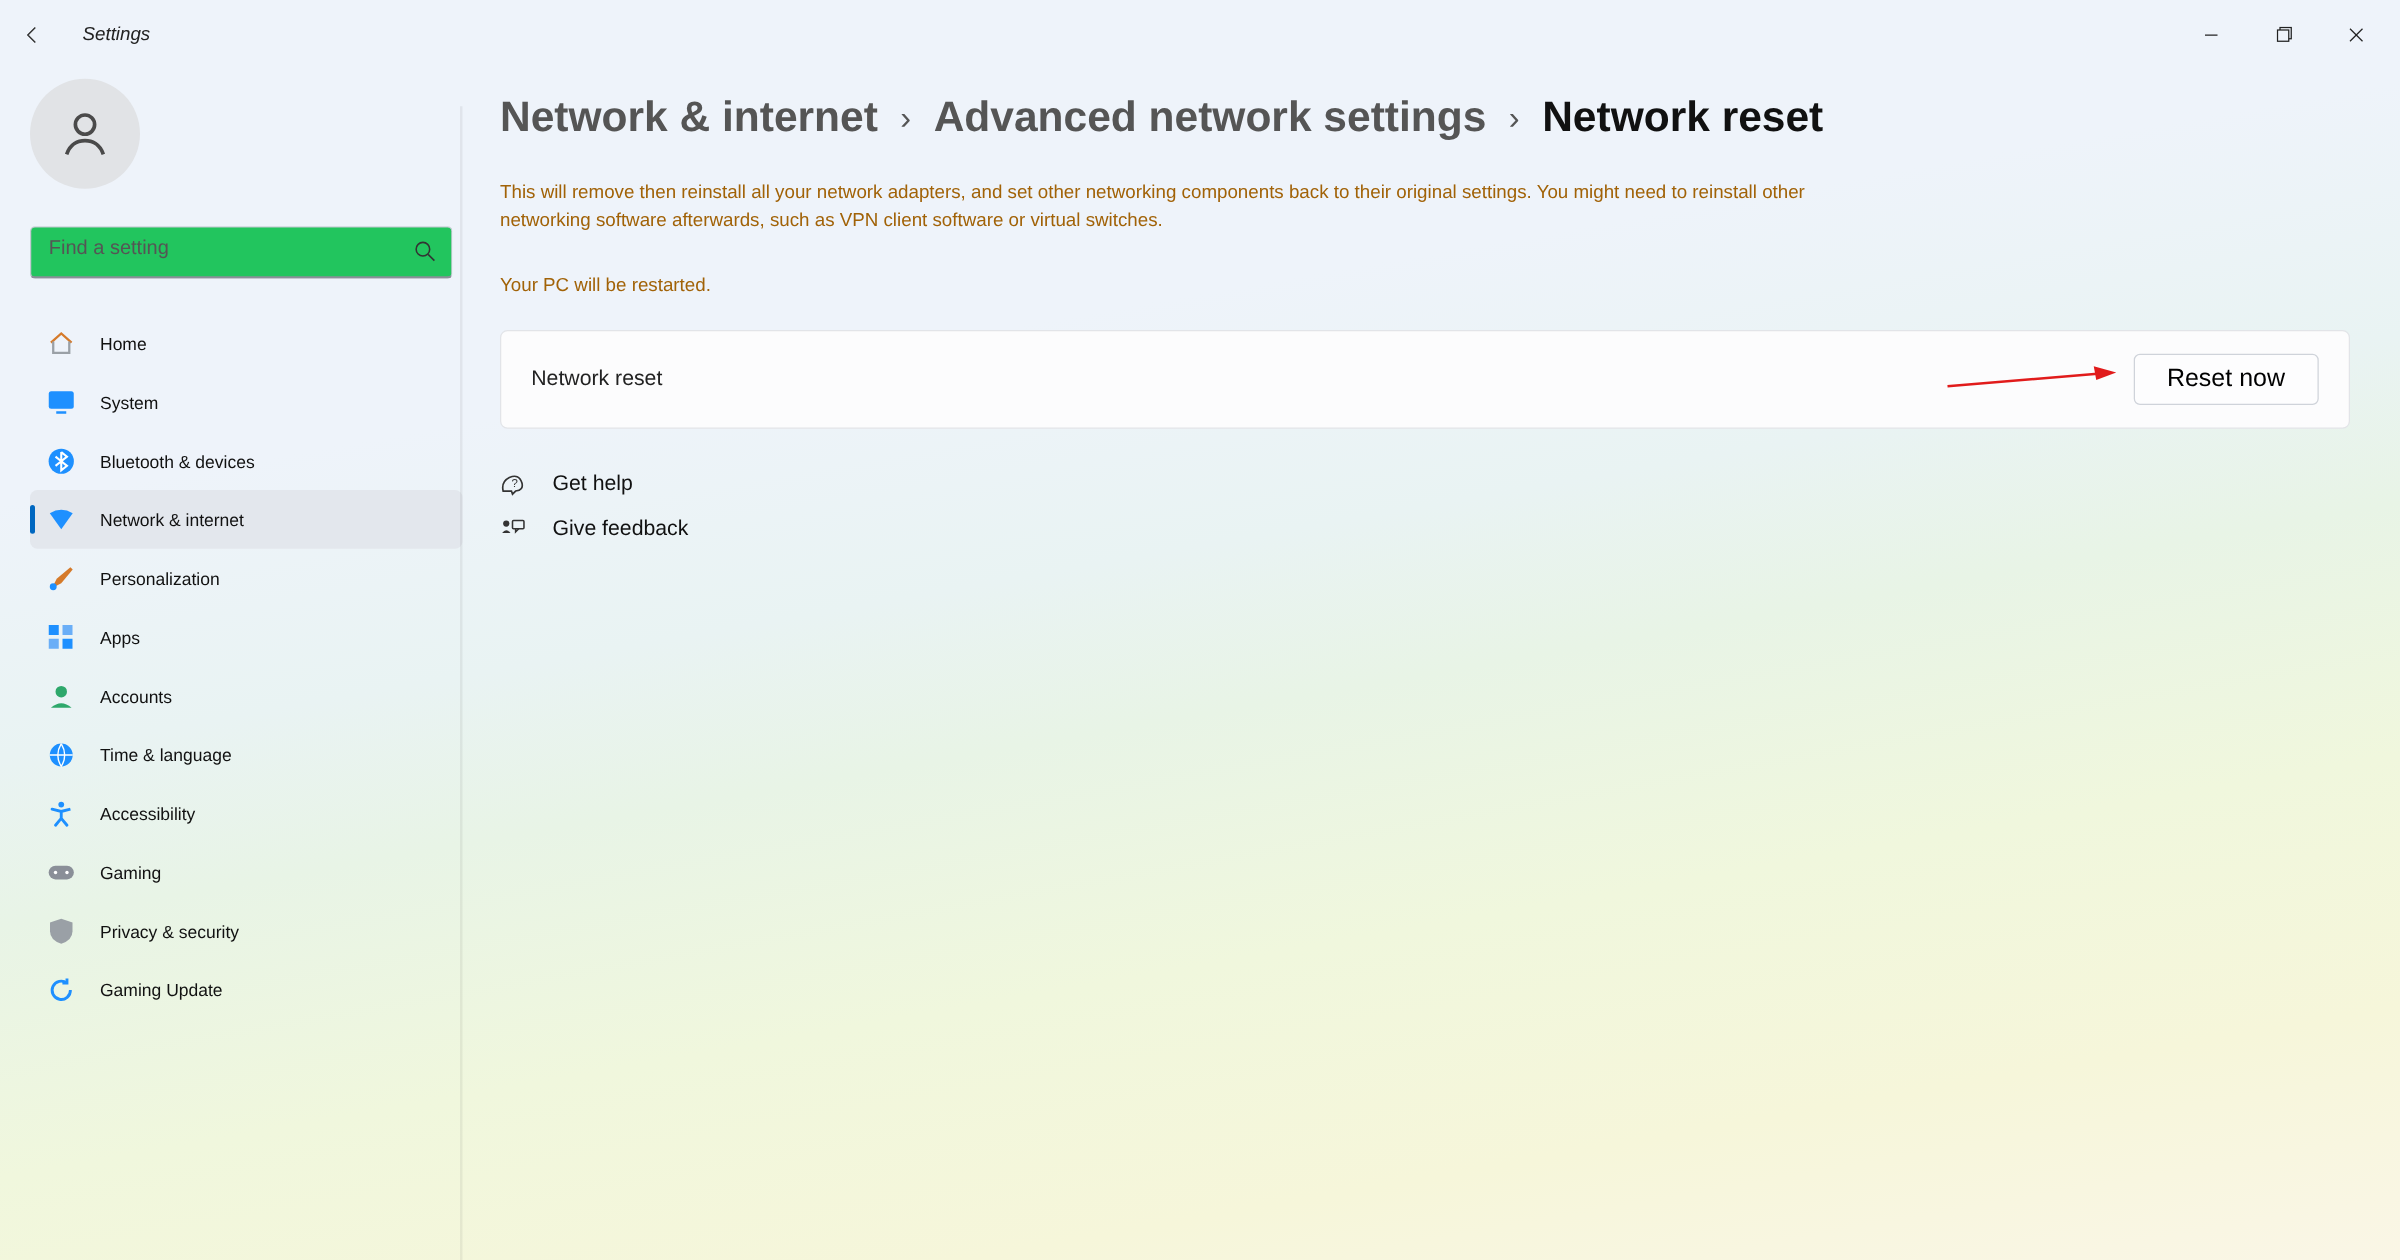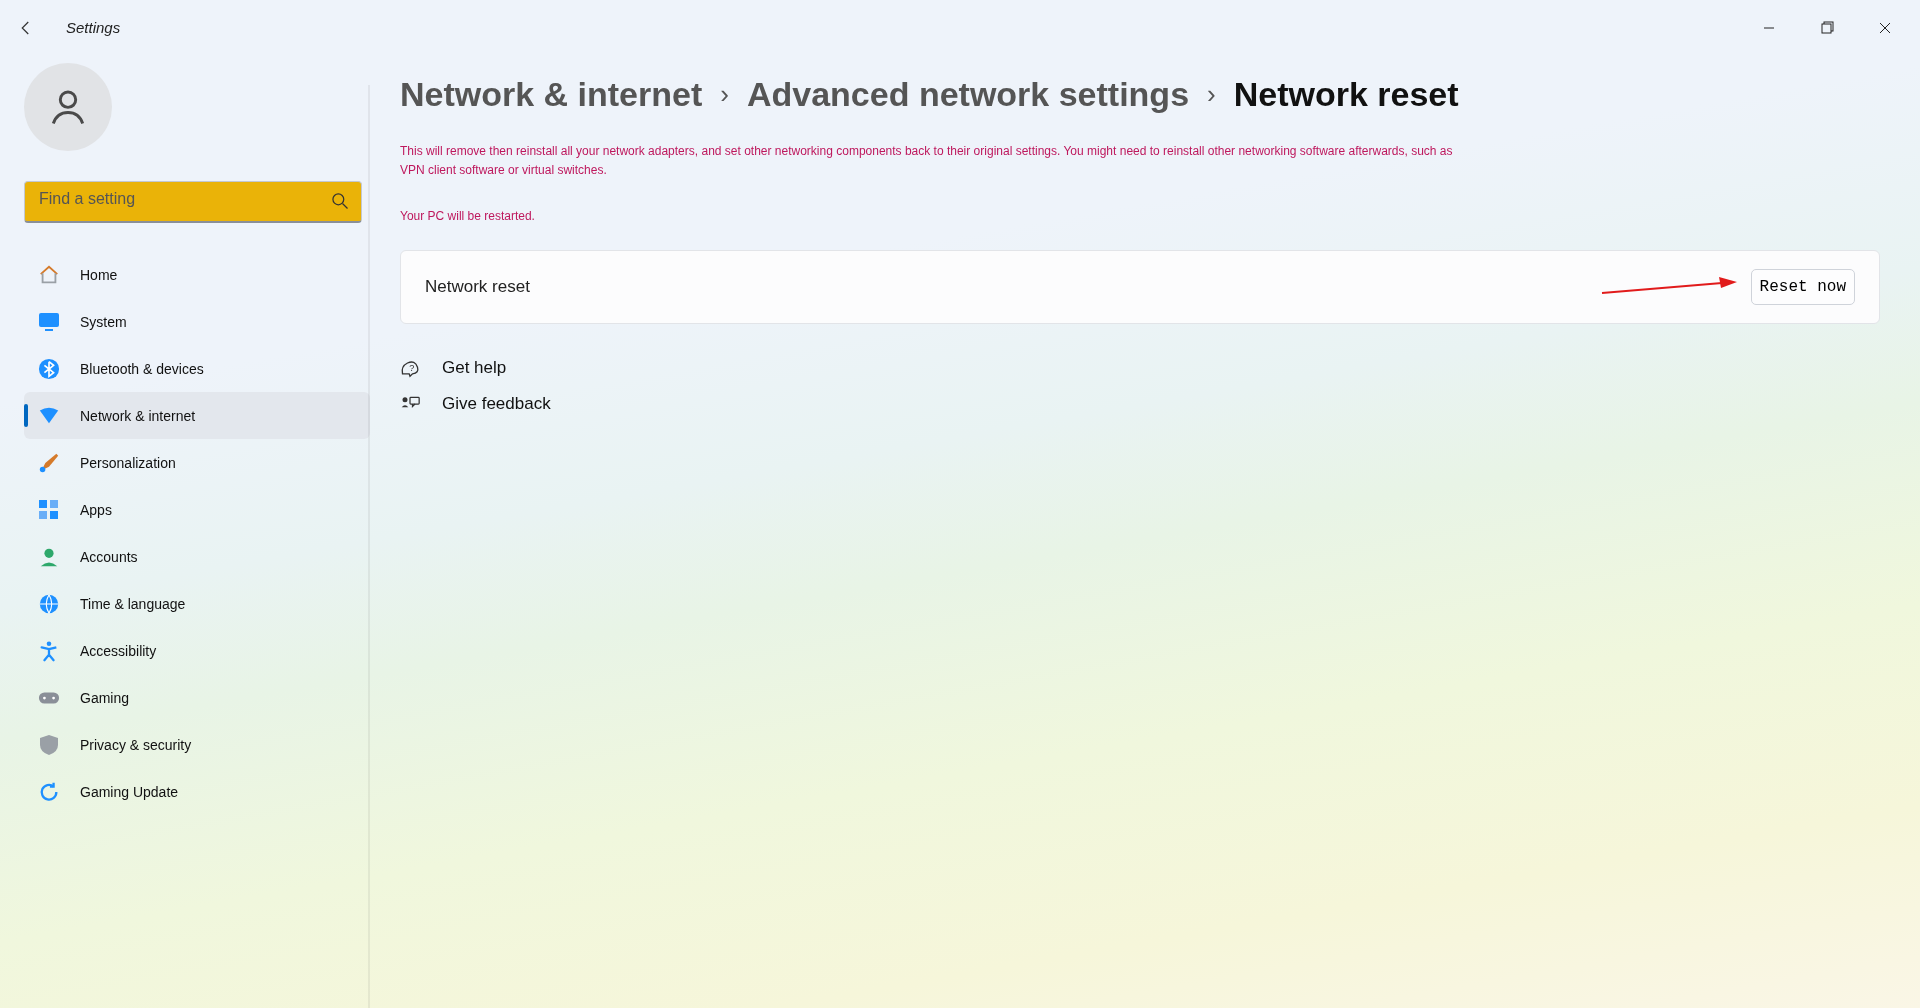--- a/index.html
+++ b/index.html
@@ -20,47 +20,47 @@
   .win-btn svg { stroke:#222; }
 
   .container { display:flex; height: calc(100% - 55px); }
 
   
   .sidebar { width: 370px; padding: 8px 0 0 24px; position:relative; }
   .avatar { width: 88px; height: 88px; border-radius: 50%; background:#e1e3e6; display:flex;align-items:center;justify-content:center; margin-bottom: 30px; }
   .avatar svg { width:44px; height:44px; stroke:#4a4a4a; fill:none; }
 
   .search-wrap { position:relative; width: 338px; margin-bottom: 28px; }
-  .search { width:100%; height:42px; border:1px solid #c3c8d1; background:#eab308; padding: 0 44px 5px 14px; font-size:16px; border-radius:4px; border-bottom:2px solid #8a8f98; }
+  .search { width:100%; height:42px; border:1px solid #c3c8d1; background:#22c55e; padding: 0 44px 5px 14px; font-size:16px; border-radius:4px; border-bottom:2px solid #8a8f98; }
   .search::placeholder { color:#555; }
   .search-icon { position:absolute; right:12px; top:10px; color:#333; }
 
   .nav { display:flex; flex-direction:column; gap:0px; }
   .nav-item { display:flex; align-items:center; gap:20px; height:47px; padding: 0 14px; border-radius:6px; font-size:14px; cursor:default; position:relative; }
   .nav-item.active { background:#e3e7ed; }
   .nav-item.active::before { content:""; position:absolute; left:0; top:12px; bottom:12px; width:4px; background:#0067c0; border-radius:2px; }
   .nav-icon { width:22px; height:22px; display:flex; align-items:center; justify-content:center; }
 
   .side-sep { position:absolute; right:0; top:30px; bottom:0; width:2px; background:rgba(0,0,0,.06); }
 
   
   .content { flex:1; padding: 20px 40px 0 30px; }
   .breadcrumb { display:flex; align-items:center; gap:18px; flex-wrap:wrap; }
   .bc-item { font-size:34px; color:#555; font-weight:600; }
   .bc-item.current { color:#111; }
   .bc-sep { font-size:26px; color:#555; }
 
-  .desc { font-size:12px; color:#be185d; line-height:1.55; max-width:1080px; margin-top:28px; }
+  .desc { font-size:15px; color:#a16207; line-height:1.55; max-width:1080px; margin-top:28px; }
   .desc p + p { margin-top:28px; }
 
   .card { margin-top:24px; background:#fcfcfd; border:1px solid #e2e4e8; border-radius:6px; padding:18px 24px; display:flex; align-items:center; justify-content:space-between; }
   .card-arrow { position:relative; flex:1; height:24px; }
   .arrow-svg { position:absolute; right:14px; top:0; }
   .card-title { font-size:17px; color:#222; }
-  .btn { background:#fdfdfe; border:1px solid #cfd3da; border-radius:5px; padding:8px 8px; font-size:16px; cursor:default;font-family:Liberation Mono, monospace; }
+  .btn { background:#fdfdfe; border:1px solid #cfd3da; border-radius:5px; padding:8px 26px; font-size:20px; cursor:default; }
 
   .help-links { margin-top:34px; display:flex; flex-direction:column; gap:16px; }
   .help-link { display:flex; align-items:center; gap:22px; font-size:17px; color:#111; }
   .help-ic { width:20px; height:20px; display:flex; align-items:center; justify-content:center; color:#333; }
 
 </style>
 </head>
 <body>
 
 <div class="titlebar">

